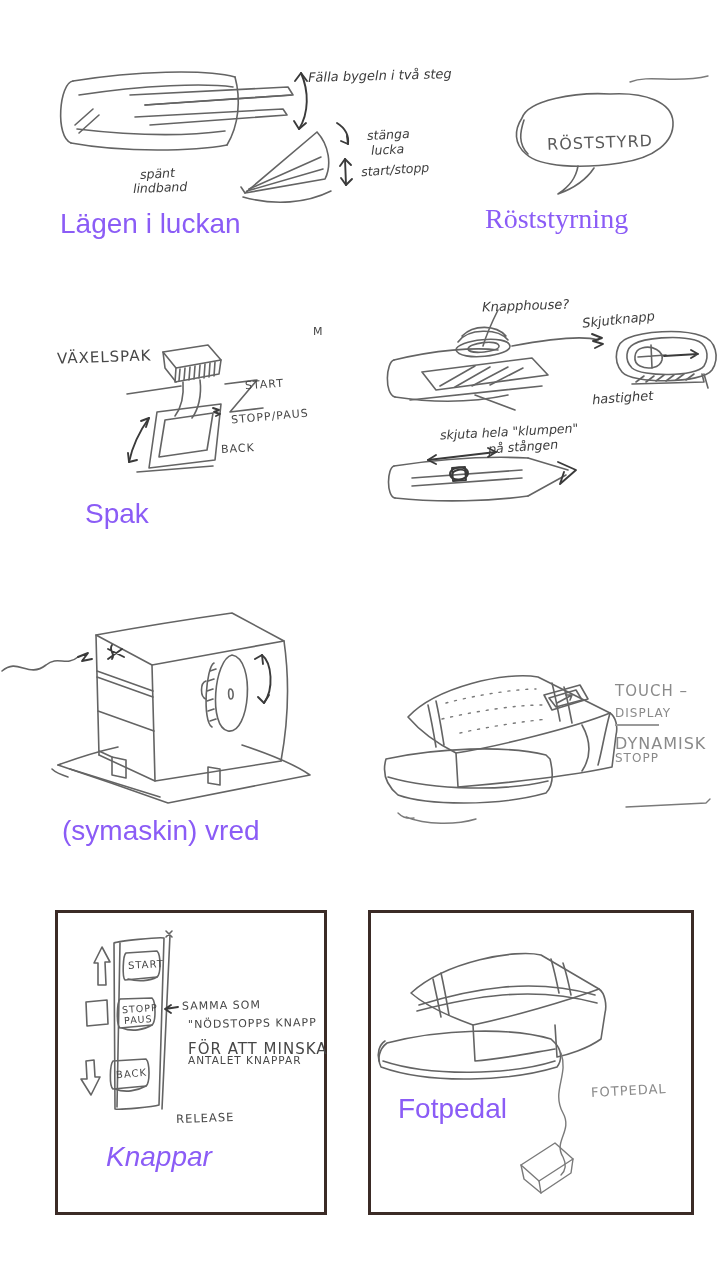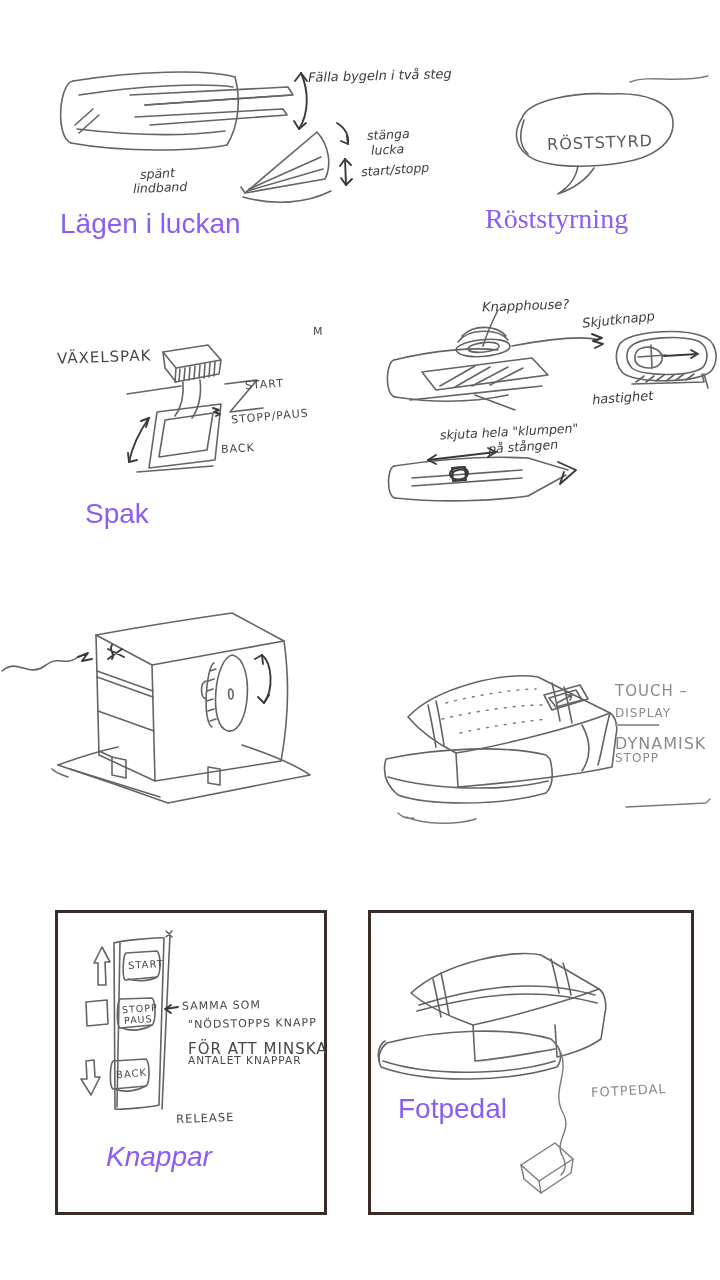--- a/index.html
+++ b/index.html
@@ -174,20 +174,21 @@
         <path d="M99,158 L112,164"></path>
       </g>
       <g class="istroke">
         <path d="M78,64 l10,-4 -6,8 10,-2"></path>
         <path d="M108,56 L124,64 M122,56 L108,66 M112,52 C108,58 116,60 112,66"></path>
         <path d="M262,62 C272,70 274,96 264,110"></path>
         <path d="M262,62 L255,66 M262,62 L263,71"></path>
         <path d="M264,110 L258,104 M264,110 L269,102"></path>
       </g>
     </svg>
+    <span class="caption" style="left:62px;top:222px;">(symaskin) vred</span>
   </div>
 
   <div class="section" style="left:368px;top:650px;width:352px;height:228px;">
     <svg width="340" height="180" style="left:8px;top:5px;">
       <g class="pstroke">
         <path d="M32,62 C60,32 130,16 162,22 L234,58 C200,72 120,92 80,98 C60,88 44,76 32,62 Z"></path>
         <path d="M80,98 L82,132 M234,58 C240,62 242,72 240,80 L236,112 M82,132 C130,128 190,122 236,112"></path>
         <path d="M206,70 C216,88 214,104 206,116 M234,58 C228,80 226,96 222,110"></path>
         <path d="M52,50 C56,68 58,80 60,92 M60,46 C64,64 66,78 68,90"></path>
         <path d="M176,28 C180,44 182,56 184,66 M188,32 C192,46 194,58 196,68"></path>

